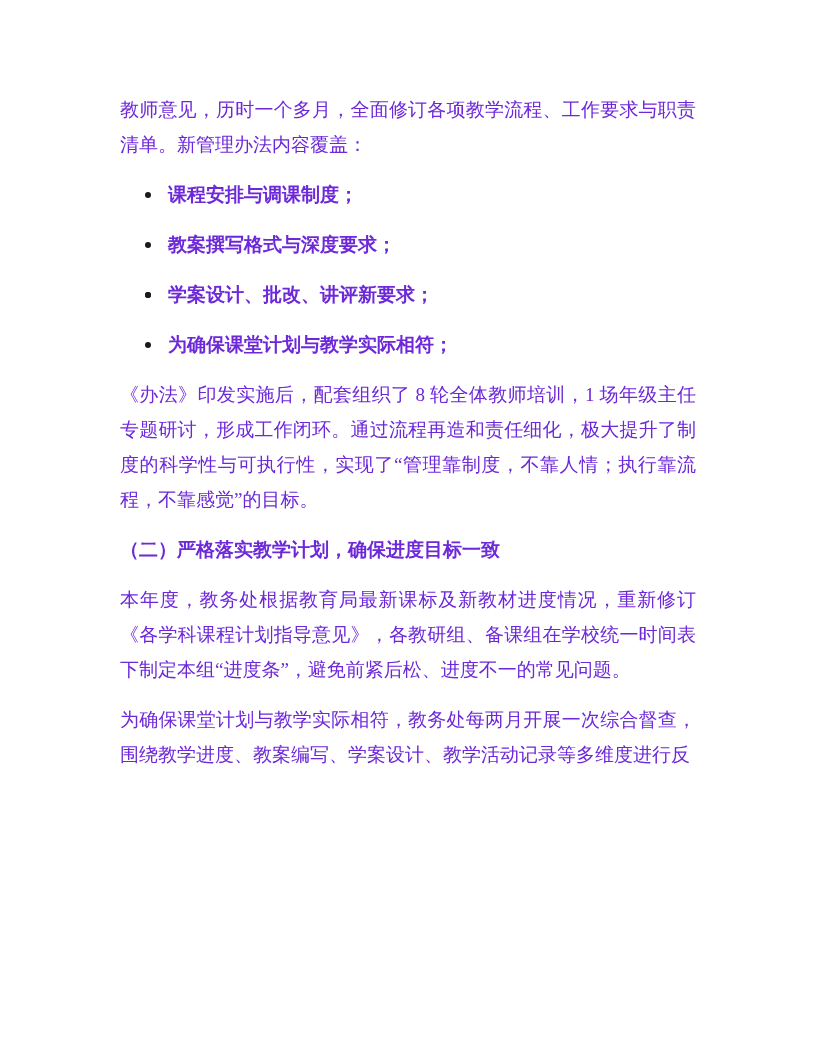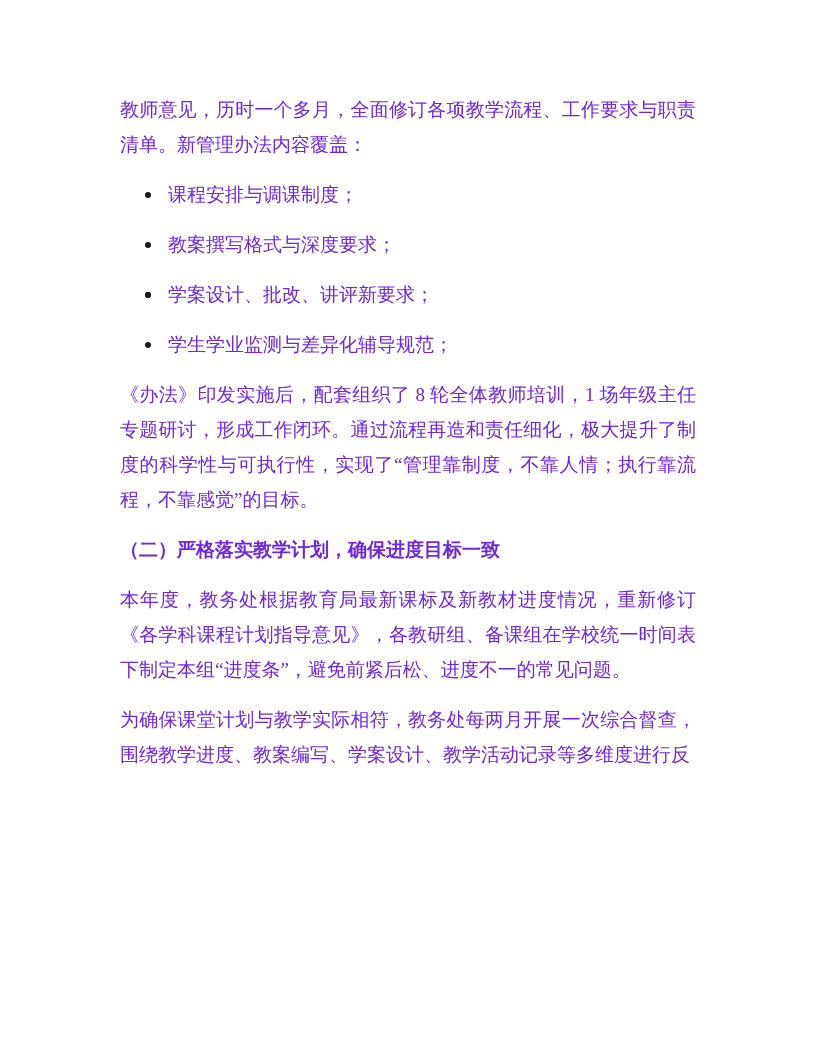--- a/index.html
+++ b/index.html
@@ -28,20 +28,21 @@
   }
   .bullet-list {
     list-style: none;
     margin: 0;
     padding: 0;
   }
   .bullet-list li {
     position: relative;
     padding-left: 48px;
     margin: 0 0 15px 0;
+    font-weight: bold;
   }
   .bullet-dot {
     position: absolute;
     left: 25px;
     top: 15px;
     width: 6px;
     height: 6px;
     border-radius: 50%;
     background: #1a1a1a;
   }
@@ -70,21 +71,21 @@
     </li>
     <li>
       <span class="bullet-dot"></span>
     </li>
     <li>
       <span class="bullet-dot"></span>
       <span>学案设计、批改、讲评新要求；</span>
     </li>
     <li>
       <span class="bullet-dot"></span>
-      <span>学生学业监测与差异化辅导规范；</span>
+      <span>为确保课堂计划与教学实际相符；</span>
     </li>
   </ul>
 
   <p class="para">《办法》印发实施后，配套组织了 8 轮全体教师培训，1 场年级主任专题研讨，形成工作闭环。通过流程再造和责任细化，极大提升了制度的科学性与可执行性，实现了“管理靠制度，不靠人情；执行靠流程，不靠感觉”的目标。</p>
 
   <h2 class="heading">（二）严格落实教学计划，确保进度目标一致</h2>
 
   <p class="para">本年度，教务处根据教育局最新课标及新教材进度情况，重新修订《各学科课程计划指导意见》，各教研组、备课组在学校统一时间表下制定本组“进度条”，避免前紧后松、进度不一的常见问题。</p>
 
   <p class="para">为确保课堂计划与教学实际相符，教务处每两月开展一次综合督查，围绕教学进度、教案编写、学案设计、教学活动记录等多维度进行反</p>

